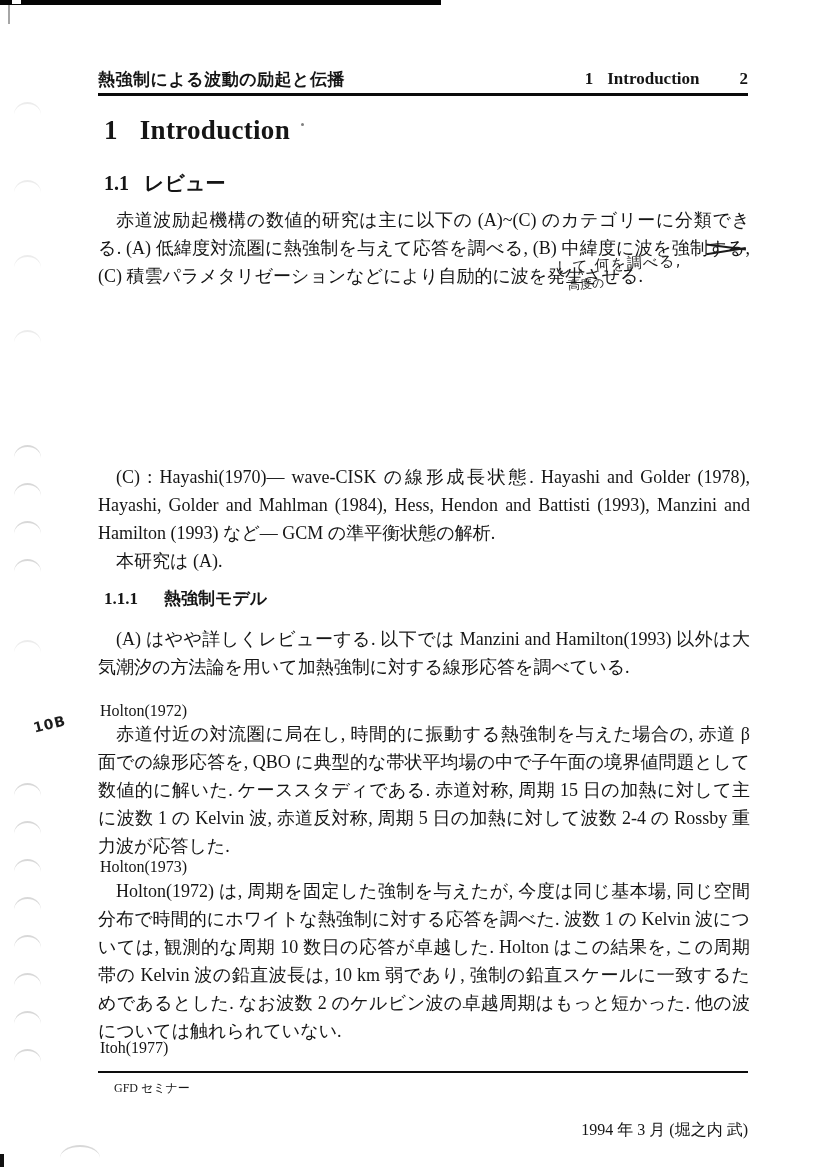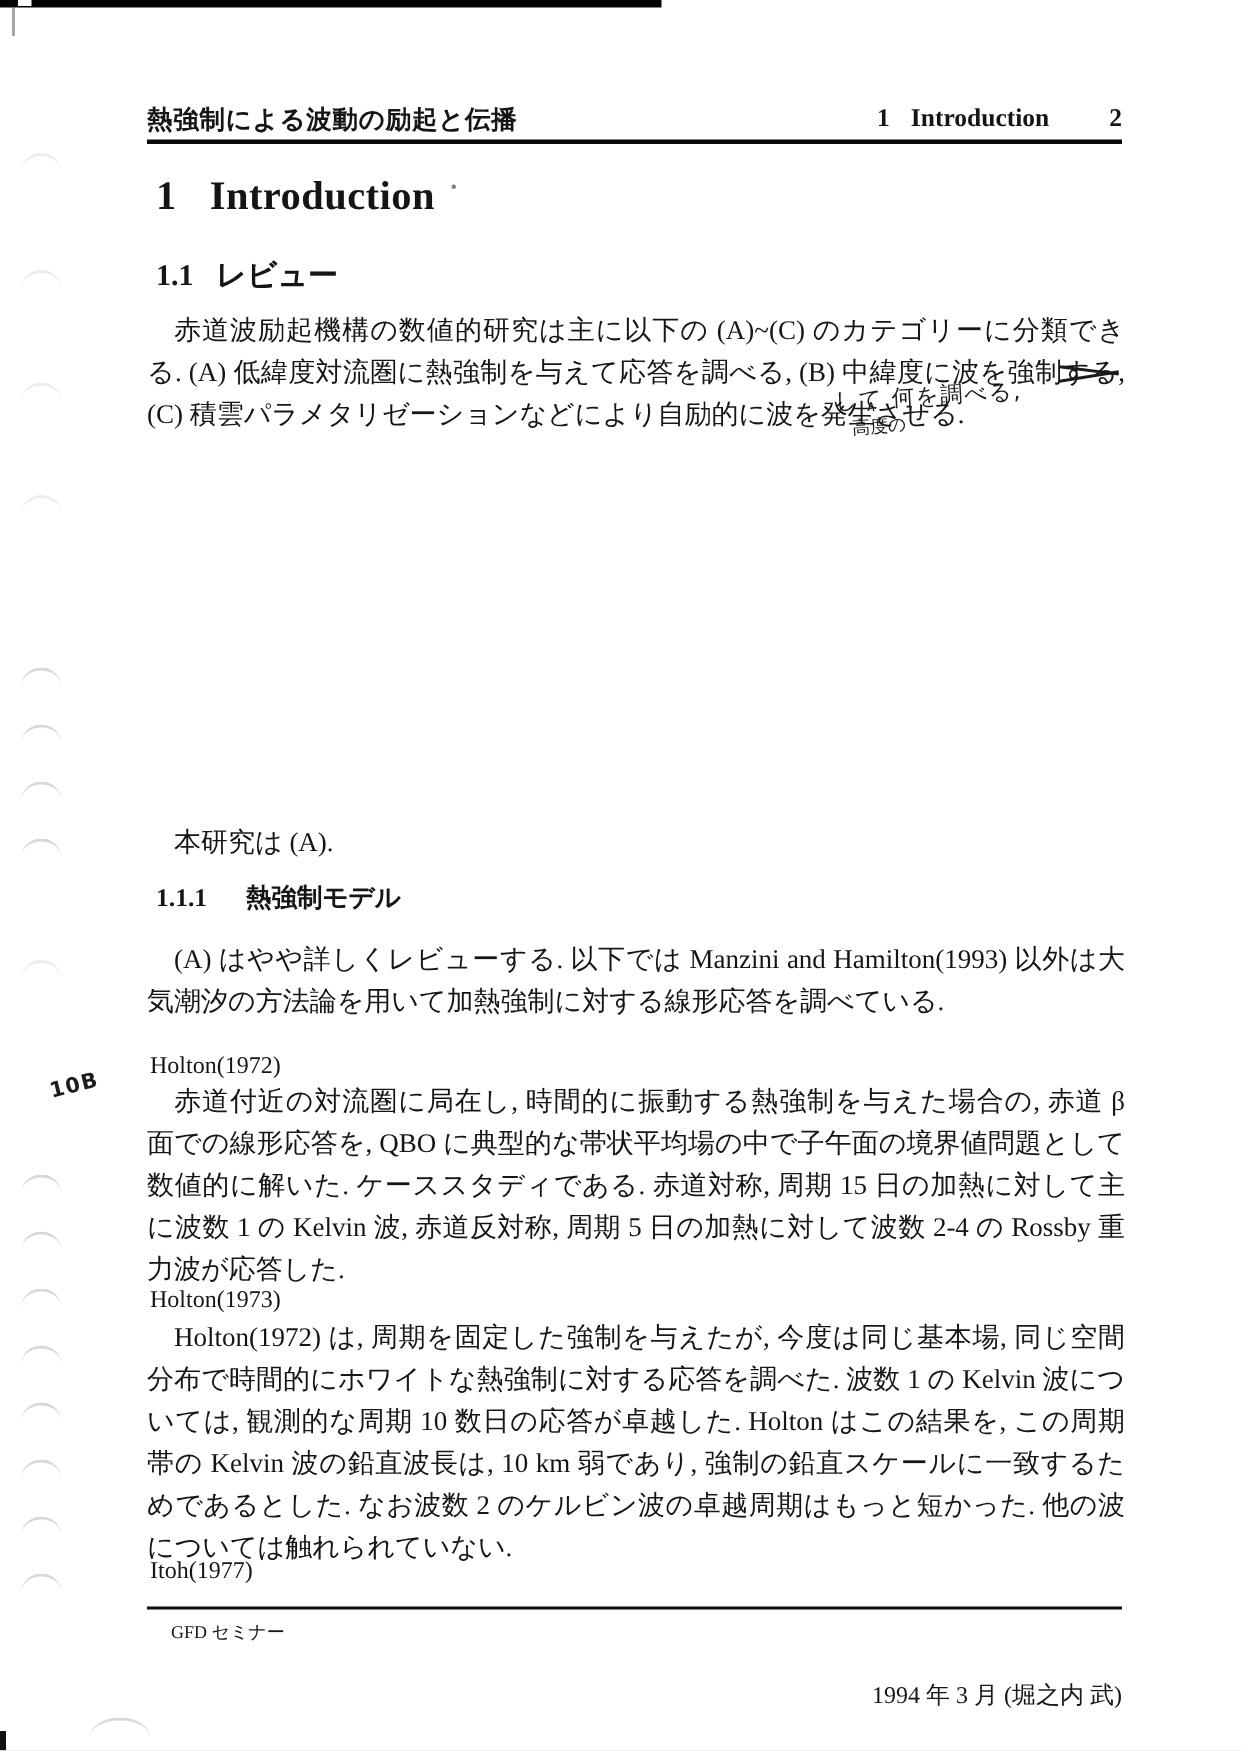--- a/index.html
+++ b/index.html
@@ -131,20 +131,21 @@
     <span>1.1</span>
     <span class="jp">レビュー</span>
   </div>
   <div class="h3">
     <span>1.1.1</span>
     <span class="jp">熱強制モデル</span>
   </div>
 
   <p class="para" style="top:206px"><span>赤道波励起機構の数値的研究は主に以下の (A)~(C) のカテゴリーに分類できる. (A) 低緯度対流圏に熱強制を与えて応答を調べる, (B) 中緯度に波を強制</span><span class="hand-strike">する</span><span>, (C) 積雲パラメタリゼーションなどにより自励的に波を発生させる.</span></p>
 
+  <p class="para" style="top:463px">(C) : Hayashi(1970)— wave-CISK の線形成長状態. Hayashi and Golder (1978), Hayashi, Golder and Mahlman (1984), Hess, Hendon and Battisti (1993), Manzini and Hamilton (1993) など— GCM の準平衡状態の解析.</p>
   <p class="para" style="top:547px">本研究は (A).</p>
   <p class="para" style="top:625px">(A) はやや詳しくレビューする. 以下では Manzini and Hamilton(1993) 以外は大気潮汐の方法論を用いて加熱強制に対する線形応答を調べている.</p>
 
   <p class="entry-label" style="top:697px">Holton(1972)</p>
   <p class="para" style="top:720px">赤道付近の対流圏に局在し, 時間的に振動する熱強制を与えた場合の, 赤道 β 面での線形応答を, QBO に典型的な帯状平均場の中で子午面の境界値問題として数値的に解いた. ケーススタディである. 赤道対称, 周期 15 日の加熱に対して主に波数 1 の Kelvin 波, 赤道反対称, 周期 5 日の加熱に対して波数 2-4 の Rossby 重力波が応答した.</p>
 
   <p class="entry-label" style="top:853px">Holton(1973)</p>
   <p class="para" style="top:877px">Holton(1972) は, 周期を固定した強制を与えたが, 今度は同じ基本場, 同じ空間分布で時間的にホワイトな熱強制に対する応答を調べた. 波数 1 の Kelvin 波については, 観測的な周期 10 数日の応答が卓越した. Holton はこの結果を, この周期帯の Kelvin 波の鉛直波長は, 10 km 弱であり, 強制の鉛直スケールに一致するためであるとした. なお波数 2 のケルビン波の卓越周期はもっと短かった. 他の波については触れられていない.</p>
 
   <p class="entry-label" style="top:1034px">Itoh(1977)</p>

